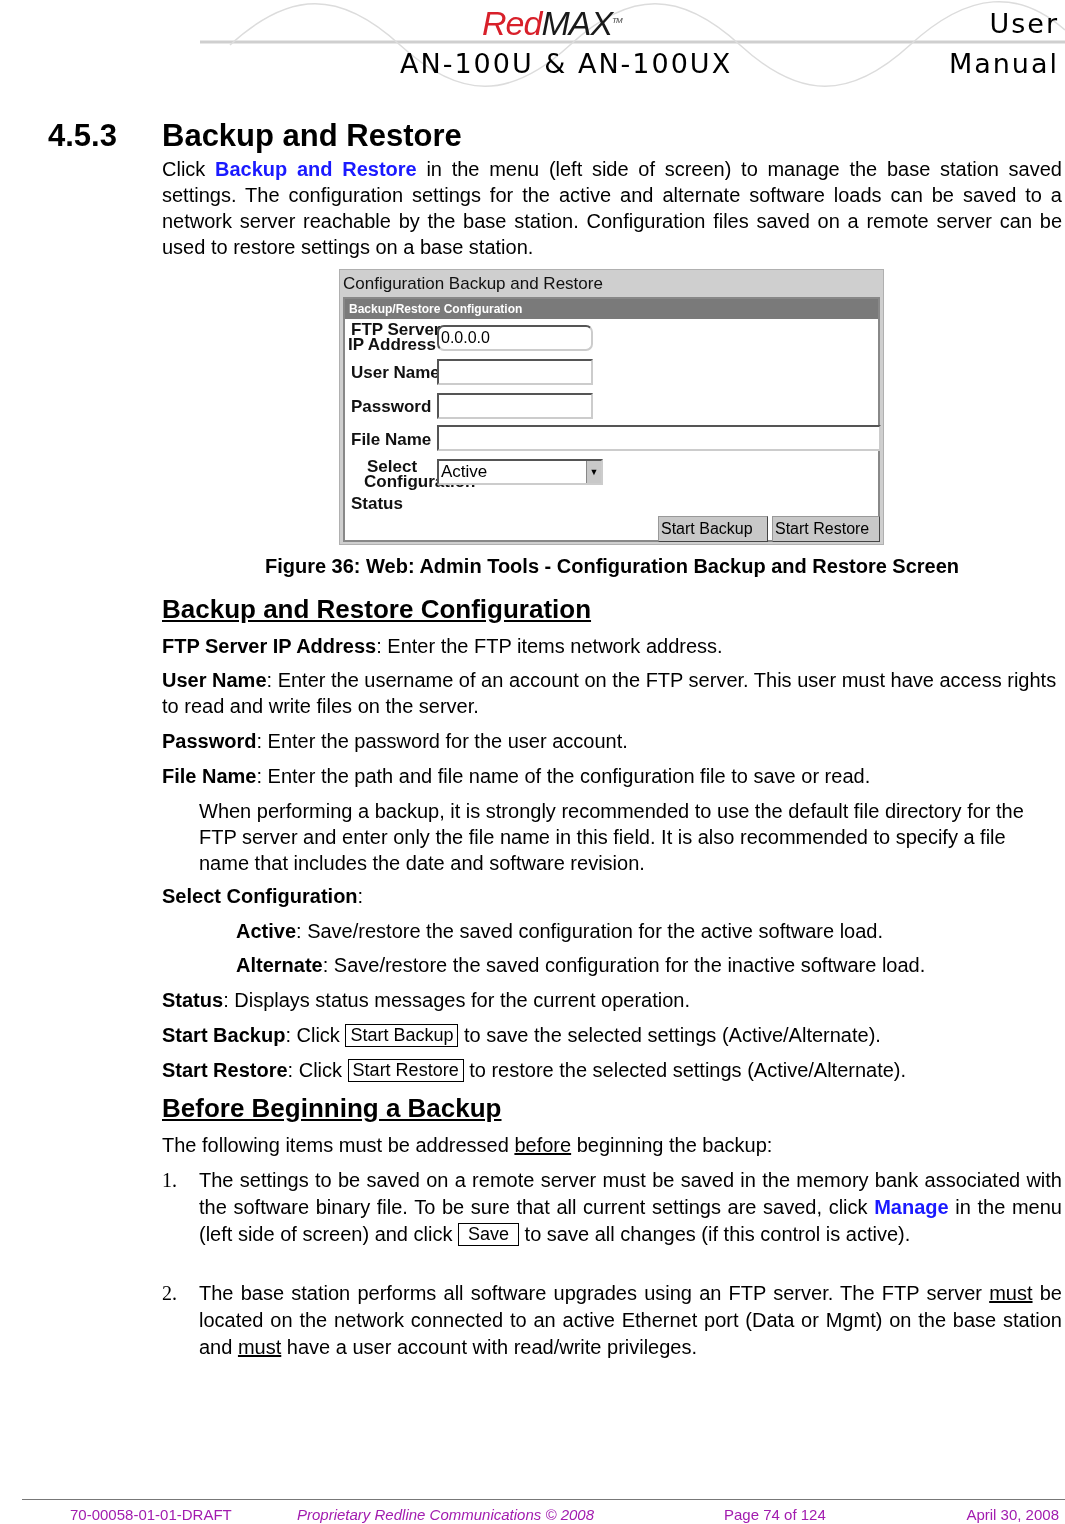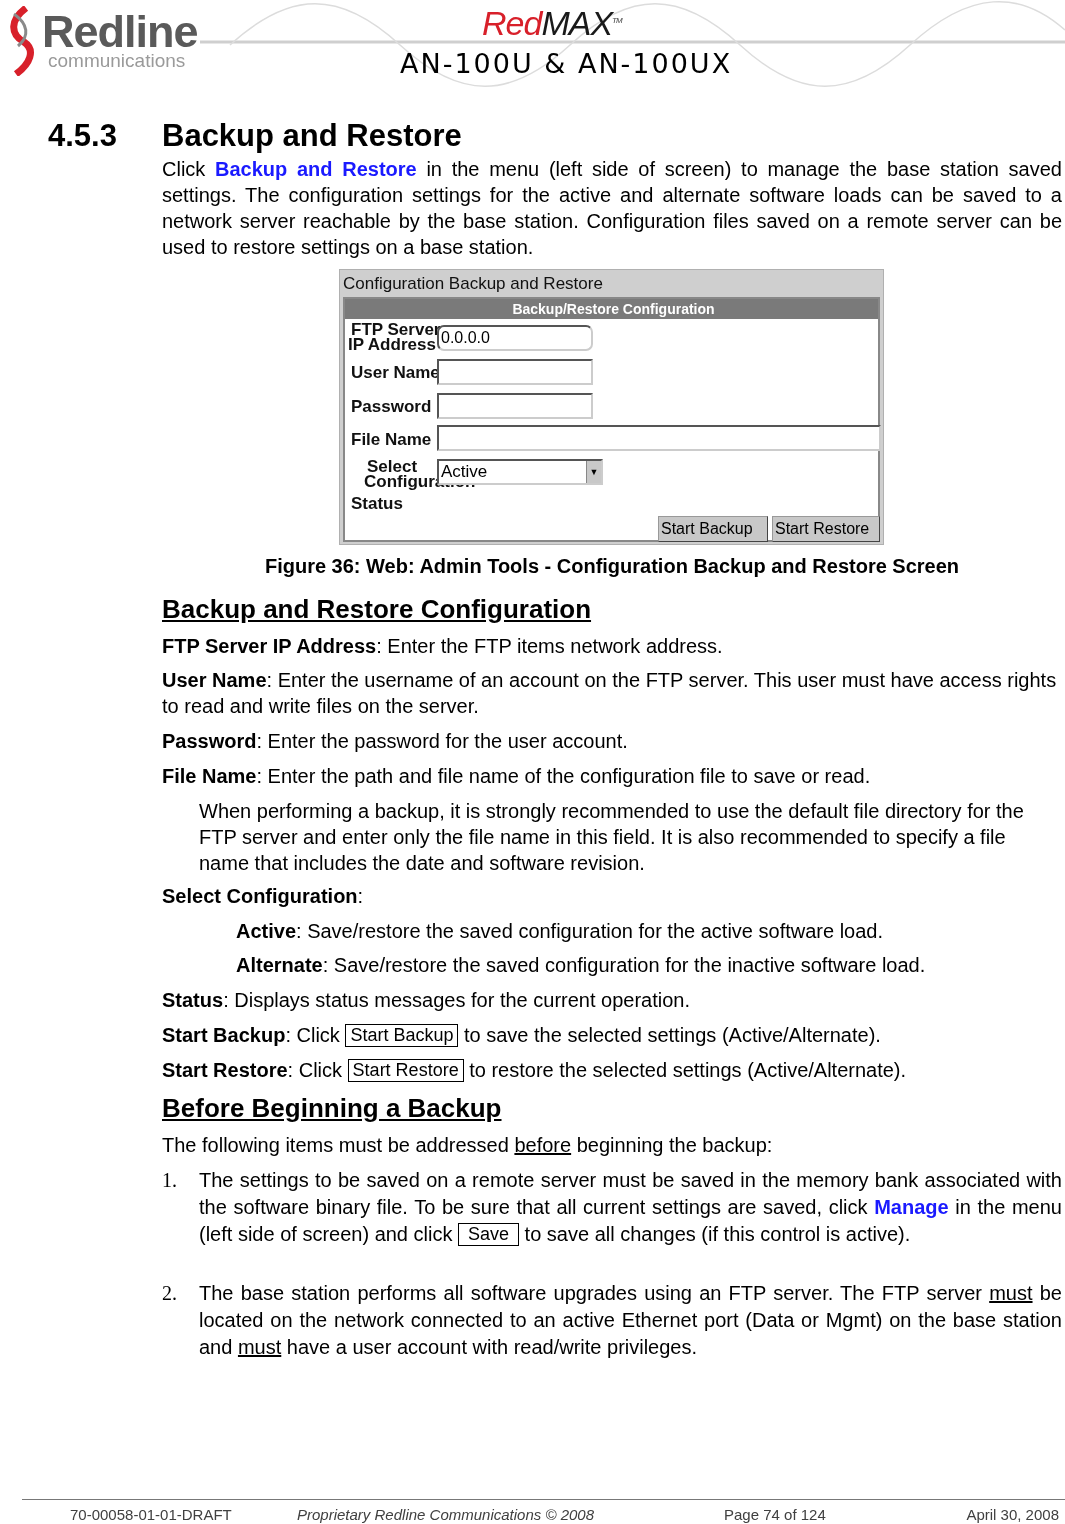--- a/index.html
+++ b/index.html
@@ -27,60 +27,56 @@
   .txt { position: absolute; left: 162px; width: 900px; font-size: 20px; line-height: 26px; }
   .justify { text-align: justify; }
   .blue { color: #1a1aff; font-weight: bold; }
   b { font-weight: bold; }
   u { text-decoration: underline; }
 
   
   .fig { position: absolute; left: 339px; top: 269px; width: 545px; height: 276px; background: #cfcfcf; border: 1px solid #b0b0b0; box-sizing: border-box; }
   .fig-title { position: absolute; left: 3px; top: 4px; font-size: 17px; color: #111; }
   .fig-panel { position: absolute; left: 3px; top: 27px; width: 537px; height: 245px; background: #fff; border: 2px solid #888; box-sizing: border-box; }
-  .fig-bar { position: absolute; left: 0; top: 0; right: 0; height: 20px; background: #7a7a7a; color: #fff; font-size: 14px; font-weight: bold; padding-left: 4px; line-height: 20px; text-align: center; }
+  .fig-bar { position: absolute; left: 0; top: 0; right: 0; height: 20px; background: #7a7a7a; color: #fff; font-size: 12px; font-weight: bold; padding-left: 4px; line-height: 20px; }
   .flbl { position: absolute; font-size: 17px; font-weight: bold; line-height: 15px; color: #111; }
   .finp { position: absolute; height: 26px; border: 2px solid #555; border-right-color: #ccc; border-bottom-color: #ccc; background: #fff; box-sizing: border-box; font-size: 16px; padding-left: 2px; line-height: 22px; }
   .fsel { position: absolute; height: 26px; border: 2px solid #555; border-right-color: #ccc; border-bottom-color: #ccc; background: #fff; box-sizing: border-box; font-size: 17px; padding-left: 2px; line-height: 22px; }
   .fsel .arrow { position: absolute; right: 0; top: 0; width: 14px; height: 22px; background: #c8c8c8; border-left: 1px solid #888; font-size: 9px; text-align: center; line-height: 22px; }
   .fbtn { position: absolute; height: 26px; background: #c8c8c8; border: 1px solid #999; border-right-color: #444; border-bottom-color: #444; font-size: 16px; line-height: 24px; padding: 0 2px; box-sizing: border-box; white-space: nowrap; overflow: hidden; }
 
   .caption { position: absolute; left: 162px; width: 900px; top: 555px; text-align: center; font-size: 20px; font-weight: bold; }
   .h2 { position: absolute; left: 162px; font-size: 26px; font-weight: bold; text-decoration: underline; }
 
   .ibtn { display: inline-block; border: 1px solid #000; padding: 0 4px; font-size: 18px; line-height: 21px; vertical-align: 1px; }
 
   .ol { position: absolute; left: 162px; width: 900px; font-size: 20px; line-height: 27px; }
   .ol .n { position: absolute; left: 0; font-family: "Liberation Serif", serif; }
   .ol .body { margin-left: 37px; text-align: justify; }
 
   
   .footline { position: absolute; left: 22px; top: 1499px; width: 1043px; height: 1px; background: #777; }
-  .foot { position: absolute; top: 1506px; font-size: 15px; color: #404040; }
+  .foot { position: absolute; top: 1506px; font-size: 15px; color: #a21caf; }
 </style>
 </head>
 <body>
 
 <div class="hdr">
   <svg class="wave" viewBox="0 0 865 95" preserveAspectRatio="none">
     <path d="M0,42 L865,42" stroke="#cfcfcf" stroke-width="3" fill="none"></path>
     <path d="M30,45 C90,-10 140,-10 200,45 S310,100 370,45 S480,-10 540,45 S650,100 710,45 S820,-10 865,30" stroke="#dcdcdc" stroke-width="1.5" fill="none"></path>
   </svg>
-  <div class="logo-redline">
-    <svg class="logo-swoosh" viewBox="0 0 28 70">
-      <path d="M18,2 C2,14 2,28 16,36 C28,44 22,58 8,68" stroke="#d8202a" stroke-width="7" fill="none"></path>
-      <path d="M6,8 C20,18 22,30 10,40" stroke="#8a8a8a" stroke-width="3" fill="none"></path>
-    </svg>
-    <span class="logo-word">Redline</span>
-    <span class="logo-sub">communications</span>
-  </div>
   <div class="logo-redmax">
     <span class="red">Red</span><span class="blk">MAX</span><sup>TM</sup>
   </div>
   <div class="model">AN-100U &amp; AN-100UX</div>
+  <div class="um">
+    <div>User</div>
+    <div>Manual</div>
+  </div>
 </div>
 
 <div class="sec">
   <span class="num">4.5.3</span><span>Backup and Restore</span>
 </div>
 
 <div class="txt justify" style="top:156px;">
   <span>Click </span><span class="blue">Backup and Restore</span><span> in the menu (left side of screen) to manage the base station saved settings. The configuration settings for the active and alternate software loads can be saved to a network server reachable by the base station. Configuration files saved on a remote server can be used to restore settings on a base station.</span>
 </div>
 

